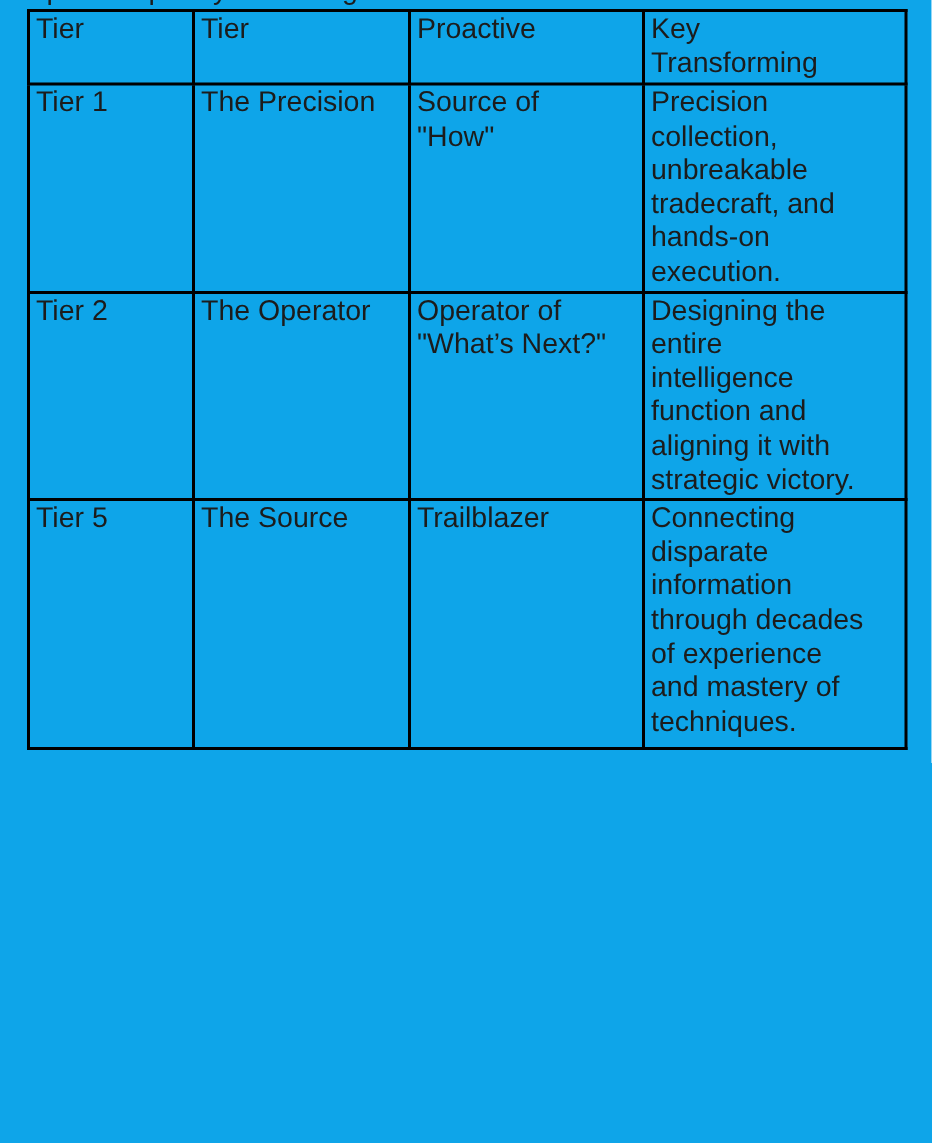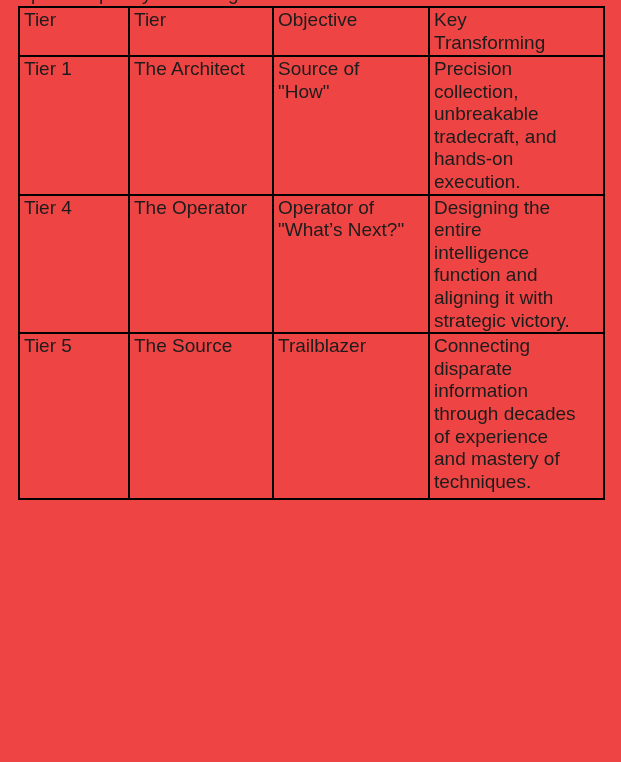--- a/index.html
+++ b/index.html
@@ -5,21 +5,21 @@
   html, body {
     margin: 0;
     padding: 0;
     background: #ffffff;
   }
   .page {
     position: relative;
     width: 621px;
     height: 762px;
     overflow: hidden;
-    background: #ef4444;
+    background: #0ea5e9;
     color: #1c1c1c;
     font-family: "Liberation Sans", "DejaVu Sans", sans-serif;
   }
   
   .frag {
     position: absolute;
     top: -17px;
     font-size: 19px;
     line-height: 22px;
     color: #1c1c1c;
@@ -79,40 +79,40 @@
     <colgroup>
       <col class="c0">
         <col class="c1">
         <col class="c2">
         <col class="c3">
     </colgroup>
     <thead>
       <tr class="hrow">
         <th>Tier</th>
         <th>Tier</th>
-        <th>Objective</th>
+        <th>Proactive</th>
         <th>Key
 Transforming</th>
       </tr>
     </thead>
     <tbody>
       <tr class="r0">
         <td class="tier-cell">Tier 1</td>
-        <td>The Architect</td>
+        <td>The Precision</td>
         <td>Source of
 "How"</td>
         <td>Precision
 collection,
 unbreakable
 tradecraft, and
 hands-on
 execution.</td>
       </tr>
       <tr class="r3">
-        <td class="tier-cell">Tier 4</td>
+        <td class="tier-cell">Tier 2</td>
         <td>The Operator</td>
         <td>Operator of
 "What’s Next?"</td>
         <td>Designing the
 entire
 intelligence
 function and
 aligning it with
 strategic victory.</td>
       </tr>

